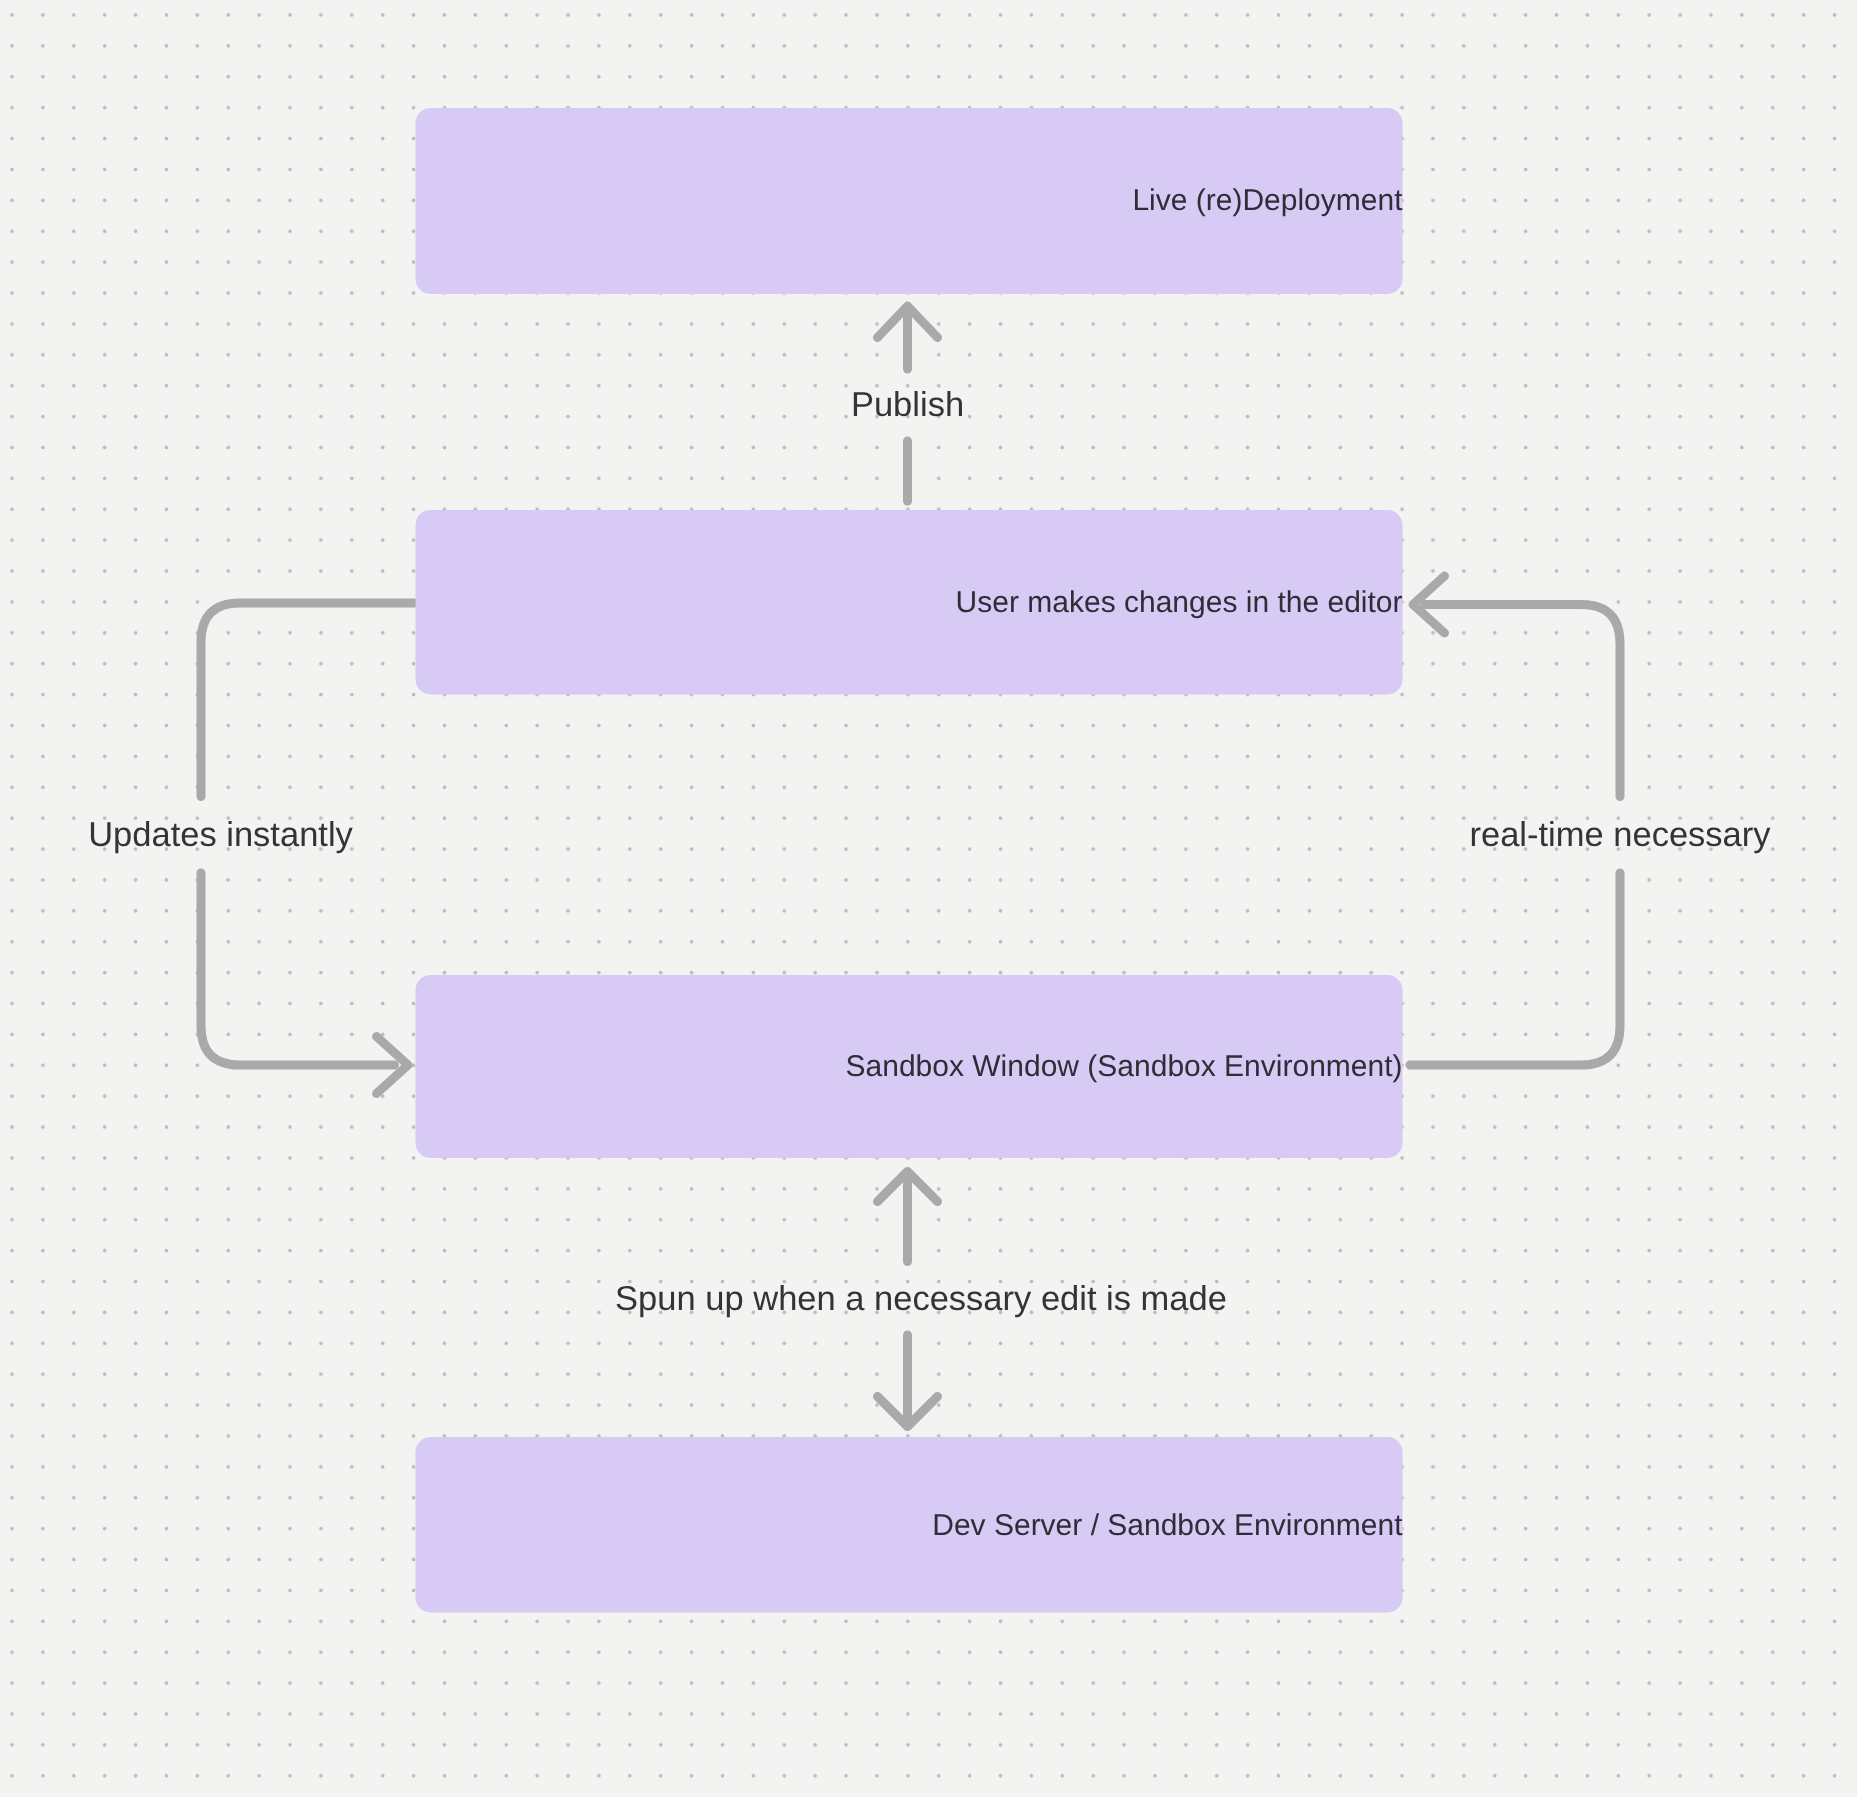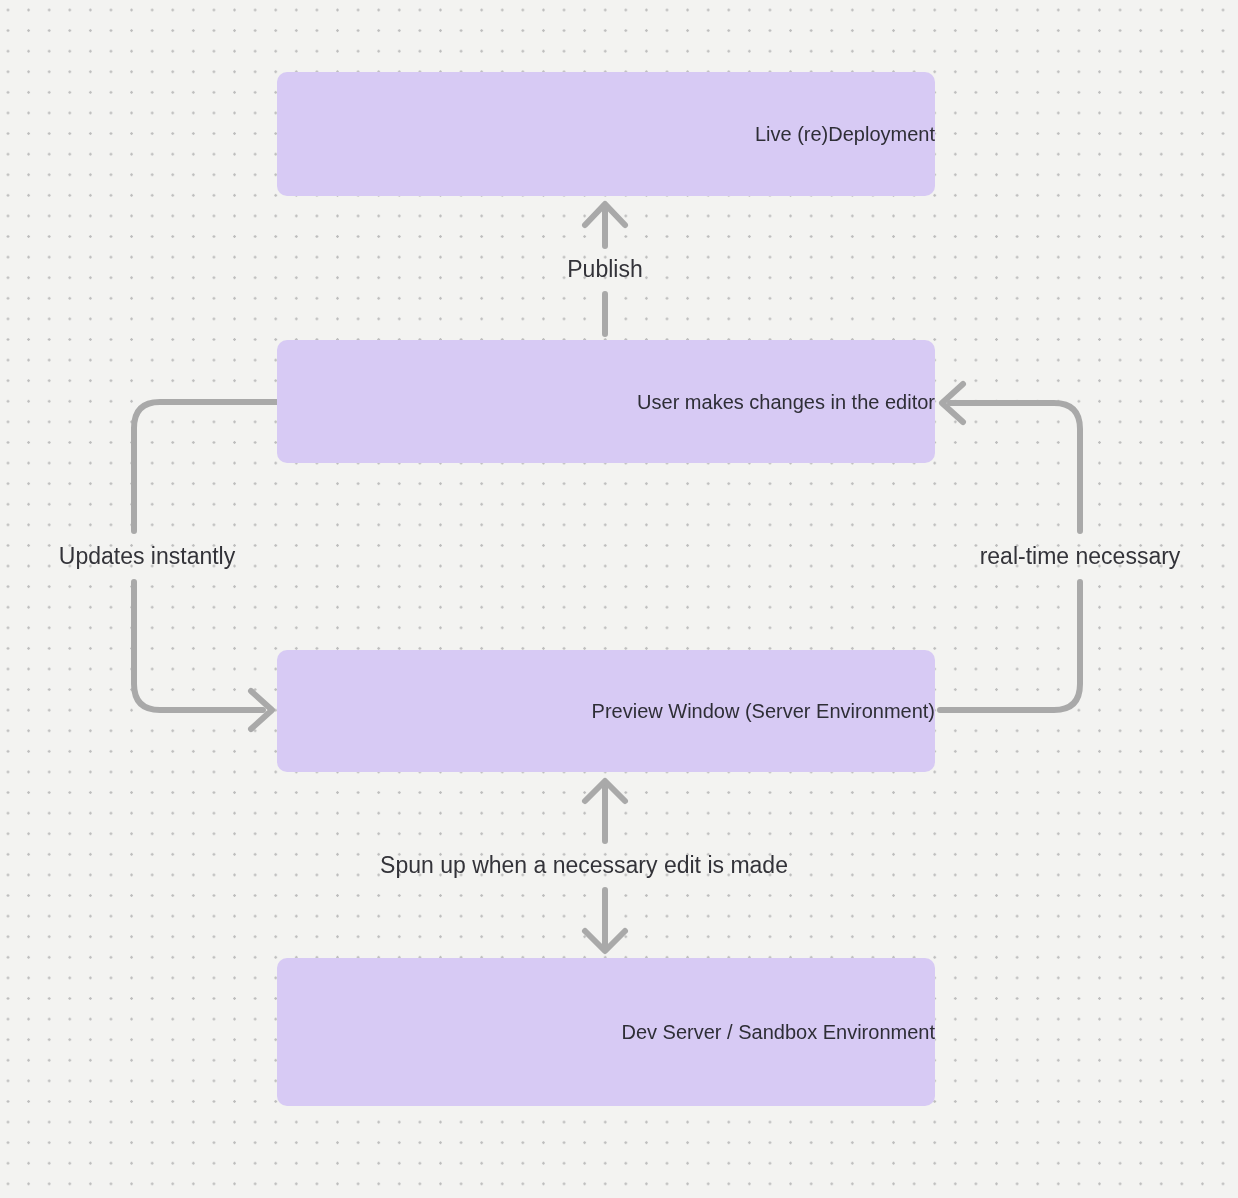--- a/index.html
+++ b/index.html
@@ -43,33 +43,33 @@
     justify-content: flex-end;
     color: #2e2e36;
     font-size: 20px;
     line-height: 1.2;
     text-align: center;
     box-sizing: border-box;
   }
   #n-live    { top: 72px;  height: 124px; }
   #n-editor  { top: 340px; height: 123px; }
   #n-preview { top: 650px; height: 122px; }
-  #n-dev     { top: 958px; height: 148px; }
+  #n-dev     { top: 958px; height: 117px; }
   .edge-label {
     position: absolute;
     transform: translate(-50%, -50%);
     white-space: nowrap;
     color: #333339;
     font-size: 23px;
     line-height: 1.2;
   }
   #l-publish  { left: 605px;  top: 270px; }
   #l-updates  { left: 131px;  top: 557px; margin-left: 16px; }
   #l-realtime { left: 1080px; top: 557px; }
-  #l-spunup   { left: 584px;  top: 866px; text-align: center; }
+  #l-spunup   { left: 614px;  top: 866px; text-align: center; }
 </style>
 </head>
 <body>
 
 <div class="canvas">
 
   <svg class="edges" width="1238" height="1198" viewBox="0 0 1238 1198">
 
     <g>
       <path d="M 605 207 L 605 246"></path>
@@ -99,21 +99,21 @@
 
   <div class="node" id="n-live">
     <span>Live (re)Deployment</span>
   </div>
 
   <div class="node" id="n-editor">
     <span>User makes changes in the editor</span>
   </div>
 
   <div class="node" id="n-preview">
-    <span>Preview Window (Server Environment)</span>
+    <span>Sandbox Window (Sandbox Environment)</span>
   </div>
 
   <div class="node" id="n-dev">
     <span>Dev Server / Sandbox Environment</span>
   </div>
 
   <div class="edge-label" id="l-publish">Publish</div>
   <div class="edge-label" id="l-updates">Updates instantly</div>
   <div class="edge-label" id="l-realtime">real-time necessary</div>
   <div class="edge-label" id="l-spunup">Spun up when a necessary edit is made</div>

